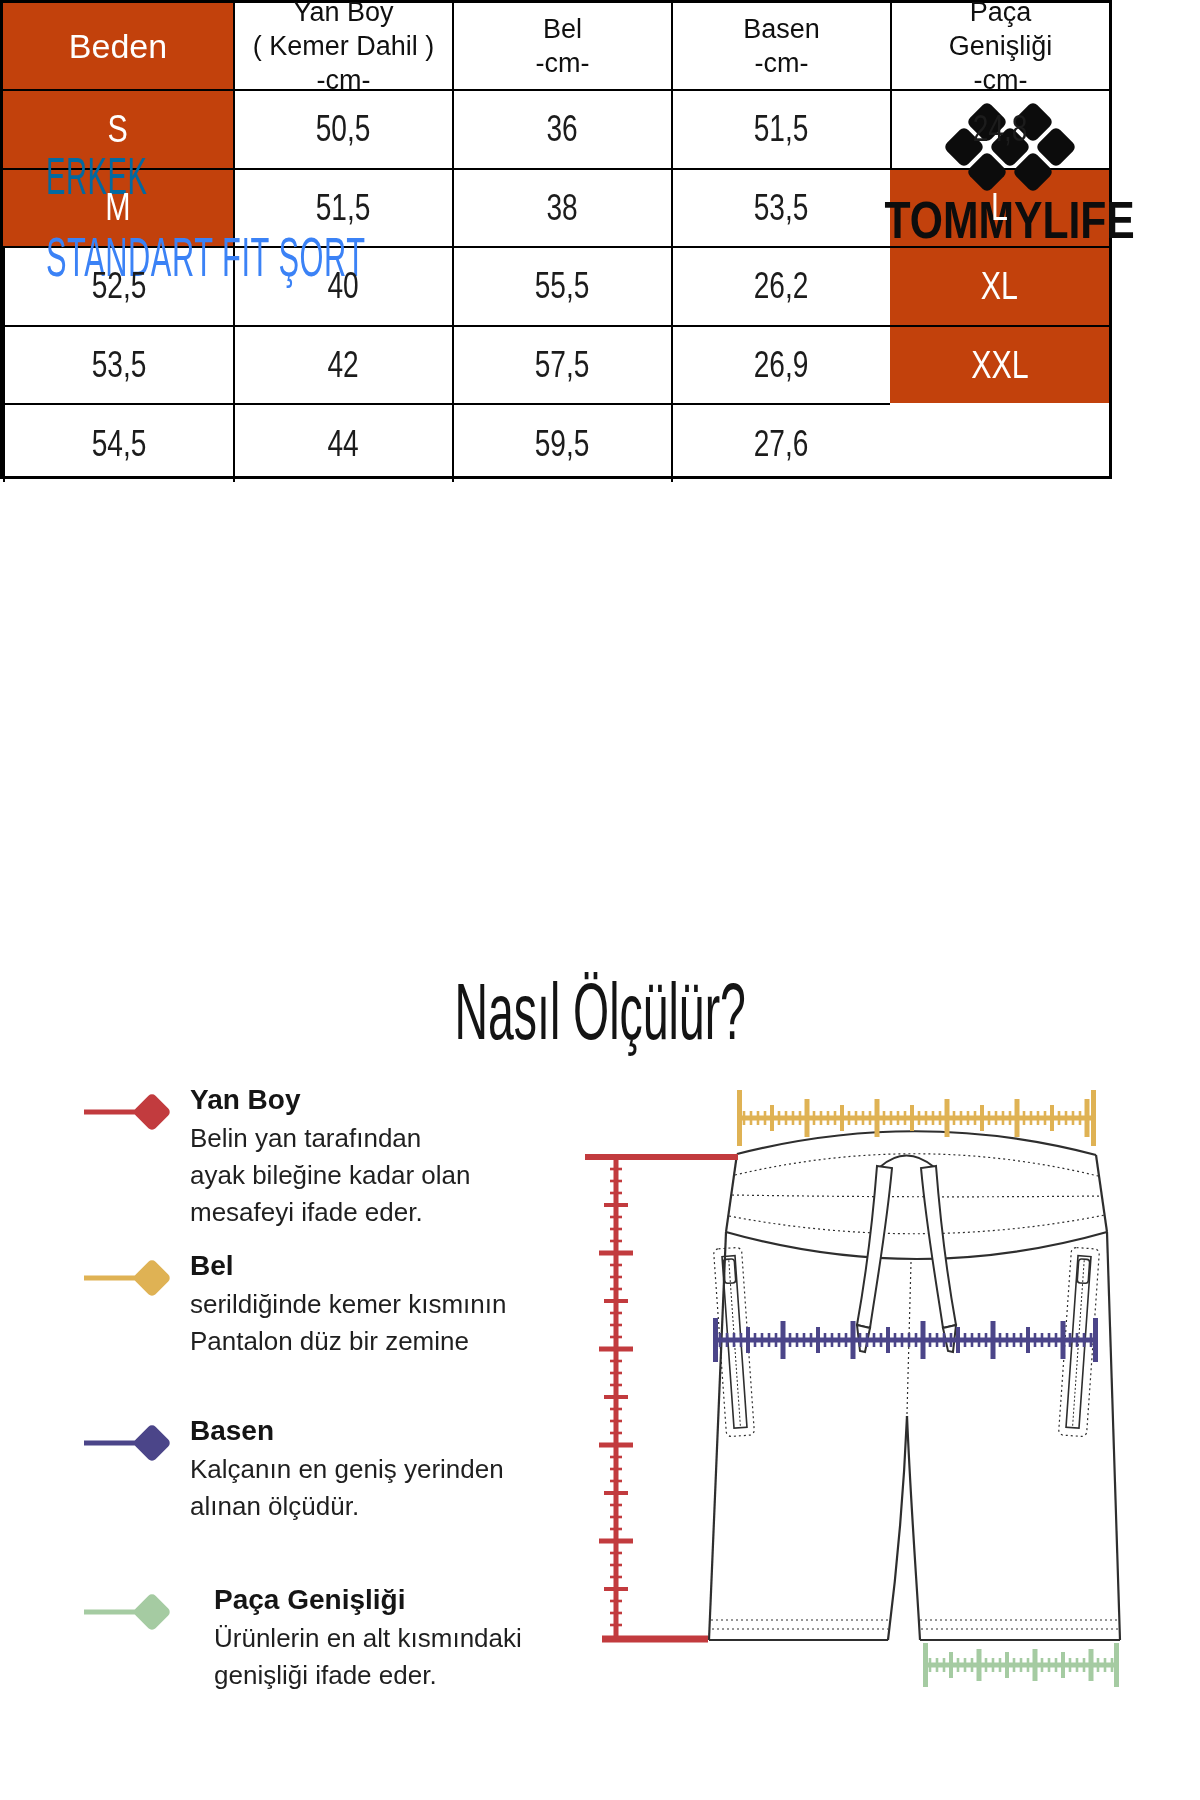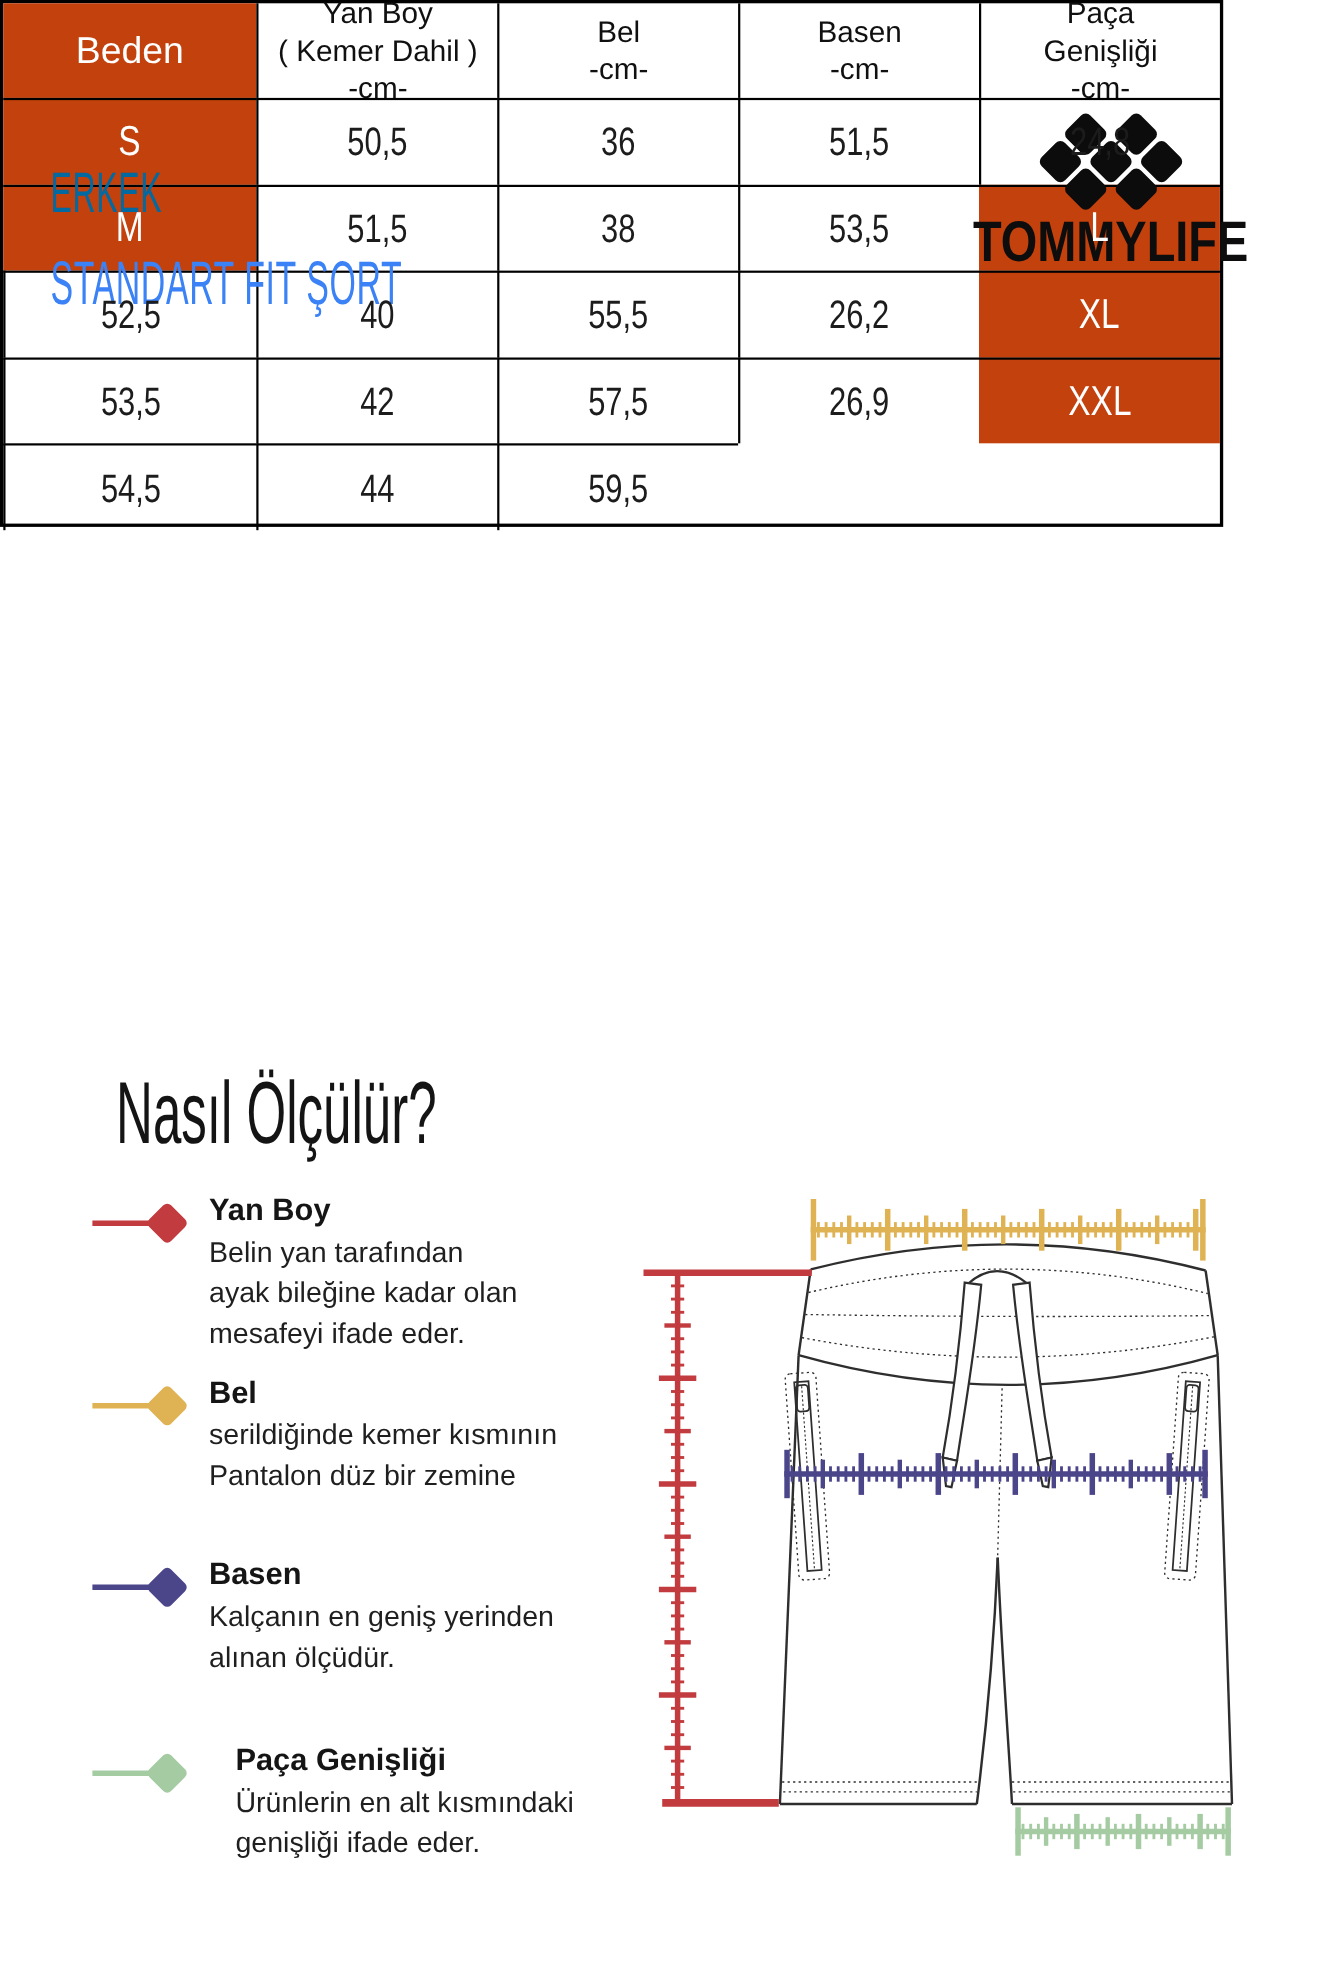--- a/index.html
+++ b/index.html
@@ -24,21 +24,21 @@
   .cell.bt{border-top:2.5px solid #000;}
   .cell.dark{background:#c2410c;color:#fff;}
   .corner-label{font-size:34px;color:#fff;}
   .colhead{font-size:27px;line-height:34px;color:#101010;}
   .colhead div:empty{display:none;}
   .size-label{font-size:38px;color:#fff;}
   .size-label .cond{transform:scaleX(.8);transform-origin:center center;}
   .value{font-size:36px;color:#1c1c1c;}
   .value .cond{transform:scaleX(.78);transform-origin:center center;}
   
-  .htm-title{left:0;top:966px;width:1200px;text-align:left;font-size:80px;font-weight:400;color:#141414;}
+  .htm-title{left:0;top:966px;width:1200px;text-align:center;font-size:80px;font-weight:400;color:#141414;}
   .htm-title .cond{transform:scaleX(.58);transform-origin:center top;}
   .legend-item .lbl{font-size:28px;font-weight:700;color:#151515;line-height:40px;}
   .legend-item .desc{font-size:26px;color:#1f1f1f;line-height:37px;}
   .marker{position:absolute;left:80px;width:112px;height:60px;}
 </style>
 </head>
 <body>
 
 <div class="page">
 
@@ -154,20 +154,23 @@
         <span class="size-label"><span class="cond">XXL</span></span>
       </div>
     <div class="cell bl bt">
         <span class="value"><span class="cond">54,5</span></span>
       </div>
     <div class="cell bl bt">
         <span class="value"><span class="cond">44</span></span>
       </div>
     <div class="cell bl bt">
         <span class="value"><span class="cond">59,5</span></span>
+      </div>
+    <div class="cell bl bt">
+        <span class="value"><span class="cond">27,6</span></span>
       </div>
   </div>
 
   <div class="abs htm-title">
     <span class="cond">Nasıl Ölçülür?</span>
   </div>
 
   <div>
 
     <svg class="marker" style="top:1082px;" viewBox="0 0 112 60">

